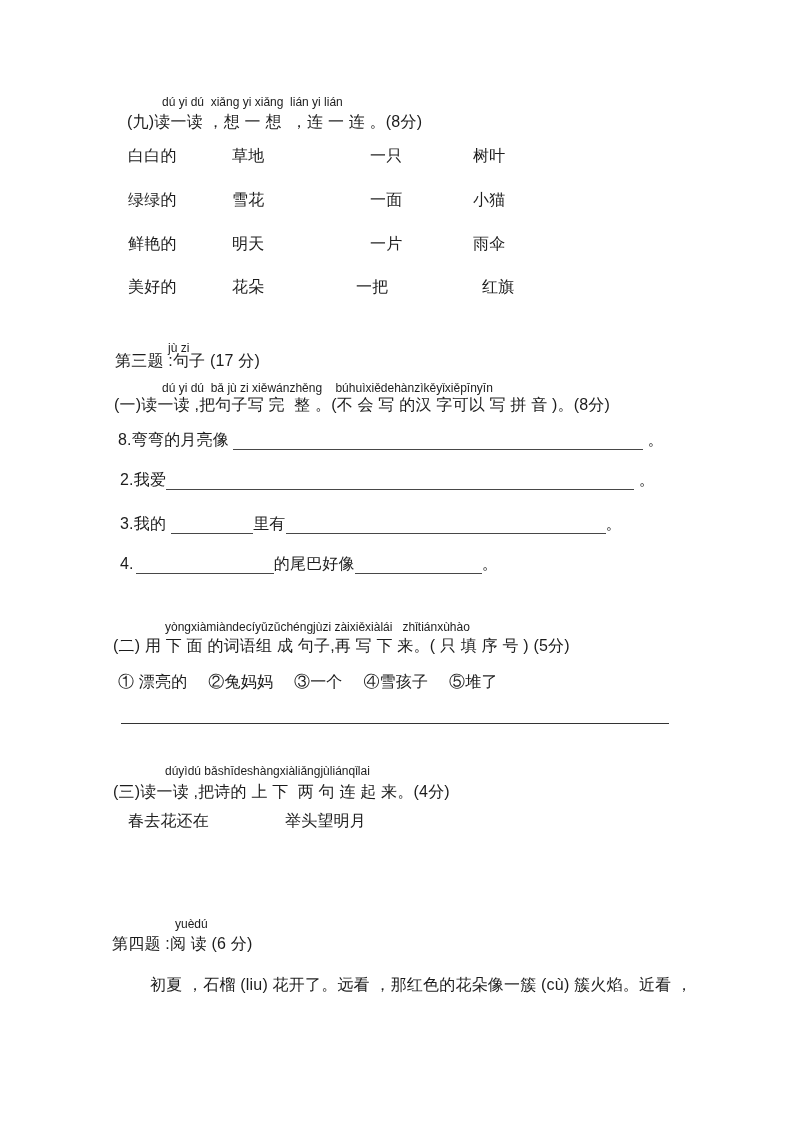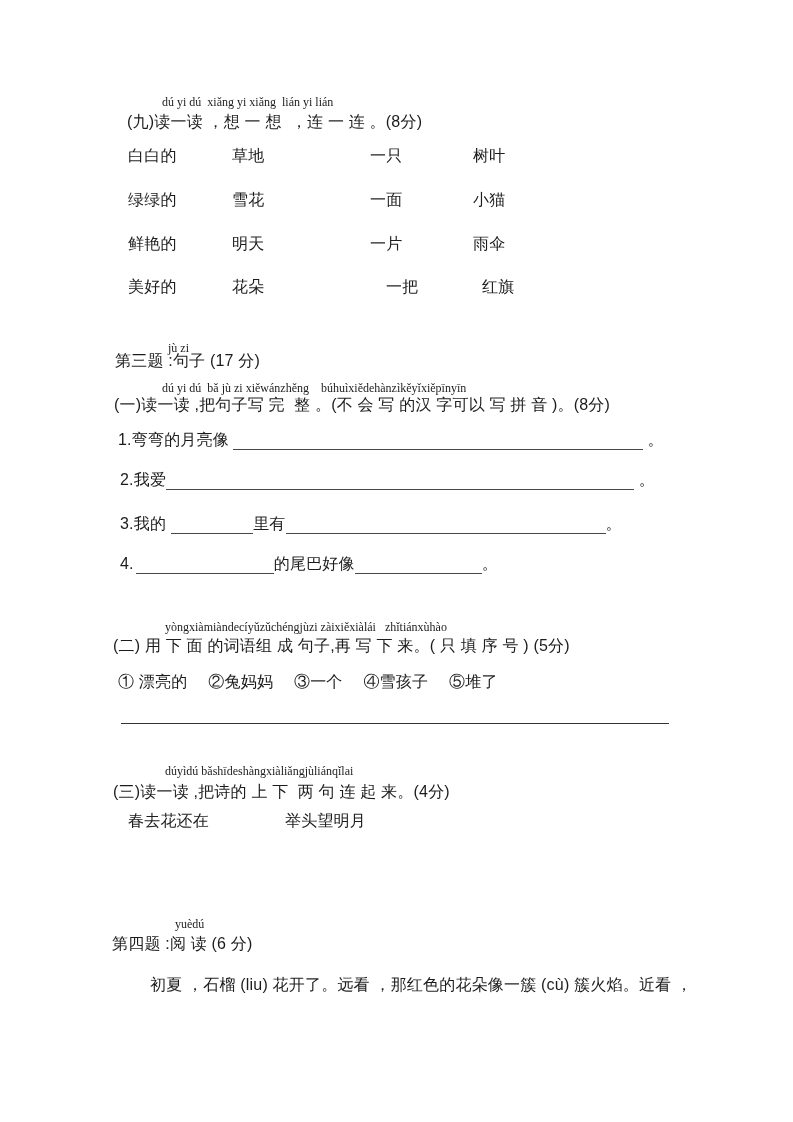--- a/index.html
+++ b/index.html
@@ -1,44 +1,44 @@
 <!DOCTYPE html>
 <html><head>
 <meta charset="utf-8">
 <style>
   html,body{margin:0;padding:0;background:#ffffff;}
   .page{position:relative;width:793px;height:1122px;background:#ffffff;overflow:hidden;
         font-family:"Liberation Sans",sans-serif;color:#1c1c1c;}
   .abs{position:absolute;white-space:pre;}
   .cjk{font-size:16px;line-height:20px;letter-spacing:.2px;}
-  .pinyin{font-family:Liberation Serif, serif;font-size:12px;line-height:14px;color:#1c1c1c;}
+  .pinyin{font-family:Liberation Sans, sans-serif;font-size:12px;line-height:14px;color:#1c1c1c;}
   .cell{position:absolute;top:0;}
   .blank{display:inline-block;height:14px;border-bottom:1.5px solid #474747;vertical-align:-5px;}
   .rule{height:0;border-top:1.6px solid #333333;}
 </style>
 </head>
 <body>
 
 <div class="page">
 
   <div class="abs pinyin" style="left:162px;top:95px">dú yi dú  xiǎng yi xiǎng  lián yi lián</div>
   <div class="abs cjk" style="left:127px;top:112px">(九)读一读 ，想 一 想  ，连 一 连 。(8分)</div>
 
   <div class="abs cjk" style="left:0;top:146px;width:793px;height:20px"><span class="cell" style="left:128px">白白的</span><span class="cell" style="left:232px">草地</span><span class="cell" style="left:370px">一只</span><span class="cell" style="left:473px">树叶</span></div>
   <div class="abs cjk" style="left:0;top:190px;width:793px;height:20px"><span class="cell" style="left:128px">绿绿的</span><span class="cell" style="left:232px">雪花</span><span class="cell" style="left:370px">一面</span><span class="cell" style="left:473px">小猫</span></div>
   <div class="abs cjk" style="left:0;top:234px;width:723px;height:20px"><span class="cell" style="left:128px">鲜艳的</span><span class="cell" style="left:232px">明天</span><span class="cell" style="left:370px">一片</span><span class="cell" style="left:473px">雨伞</span></div>
-  <div class="abs cjk" style="left:0;top:277px;width:678px;height:20px"><span class="cell" style="left:128px">美好的</span><span class="cell" style="left:232px">花朵</span><span class="cell" style="left:386px">一把</span><span class="cell" style="left:482px">红旗</span></div>
+  <div class="abs cjk" style="left:0;top:277px;width:678px;height:20px"><span class="cell" style="left:128px">美好的</span><span class="cell" style="left:232px">花朵</span><span class="cell" style="left:356px">一把</span><span class="cell" style="left:482px">红旗</span></div>
 
   <div class="abs pinyin" style="left:168px;top:341px">jù zi</div>
   <div class="abs cjk" style="left:115px;top:351px">第三题 :句子 (17 分)</div>
 
   <div class="abs pinyin" style="left:162px;top:381px">dú yi dú  bǎ jù zi xiěwánzhěng    búhuìxiědehànzìkěyǐxiěpīnyīn</div>
   <div class="abs cjk" style="left:114px;top:395px">(一)读一读 ,把句子写 完  整 。(不 会 写 的汉 字可以 写 拼 音 )。(8分)</div>
 
-  <div class="abs cjk" style="left:118px;top:430px"><span>1.弯弯的月亮像</span><span class="blank" style="width:410px;margin-left:4px"></span><span> 。</span></div>
+  <div class="abs cjk" style="left:118px;top:430px"><span>8.弯弯的月亮像</span><span class="blank" style="width:410px;margin-left:4px"></span><span> 。</span></div>
   <div class="abs cjk" style="left:120px;top:470px"><span>2.我爱</span><span class="blank" style="width:468px"></span><span> 。</span></div>
   <div class="abs cjk" style="left:120px;top:514px"><span>3.我的</span><span class="blank" style="width:82px;margin-left:5px"></span><span>里有</span><span class="blank" style="width:320px"></span><span>。</span></div>
   <div class="abs cjk" style="left:120px;top:554px"><span>4.</span><span class="blank" style="width:138px;margin-left:2px"></span><span>的尾巴好像</span><span class="blank" style="width:127px"></span><span>。</span></div>
 
   <div class="abs pinyin" style="left:165px;top:620px">yòngxiàmiàndecíyǔzǔchéngjùzi zàixiěxiàlái   zhǐtiánxùhào</div>
   <div class="abs cjk" style="left:113px;top:636px">(二) 用 下 面 的词语组 成 句子,再 写 下 来。( 只 填 序 号 ) (5分)</div>
   <div class="abs cjk" style="left:118px;top:672px">① 漂亮的　 ②兔妈妈　 ③一个　 ④雪孩子　 ⑤堆了</div>
   <div class="abs rule" style="left:121px;top:723px;width:548px"></div>
 
   <div class="abs pinyin" style="left:165px;top:764px">dúyìdú bǎshīdeshàngxiàliǎngjùliánqǐlai</div>

